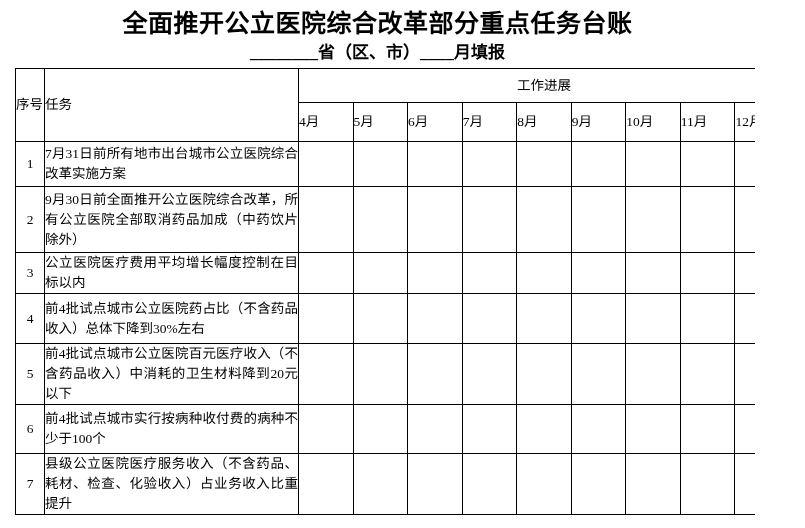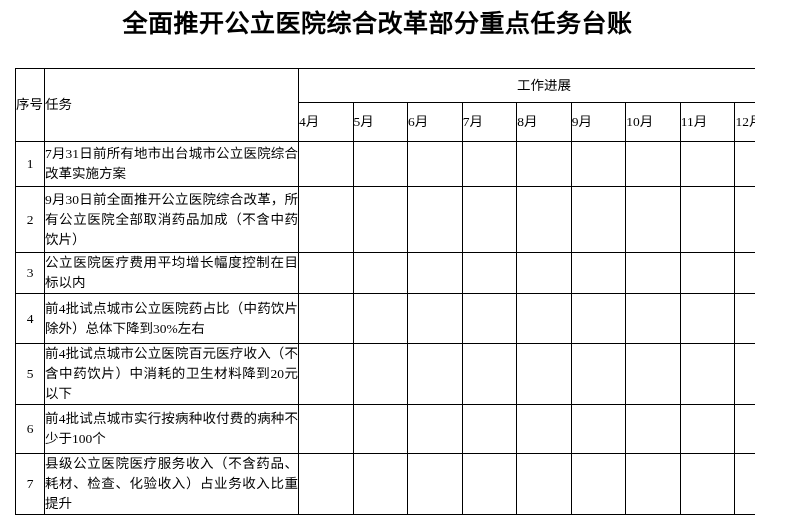--- a/index.html
+++ b/index.html
@@ -93,20 +93,21 @@
   tr.r4 { height: 60px; }
   tr.r5 { height: 49px; }
   tr.r6 { height: 61px; }
 </style>
 </head>
 <body>
 
 <div class="page">
 
   <h1 class="doc-title">全面推开公立医院综合改革部分重点任务台账</h1>
+  <div class="doc-subtitle">________省（区、市）____月填报</div>
 
   <table class="ledger">
     <colgroup>
       <col class="c-seq">
       <col class="c-task">
       <col>
         <col>
         <col>
         <col>
         <col>
@@ -141,21 +142,21 @@
         <td class="progress"></td>
         <td class="progress"></td>
         <td class="progress"></td>
         <td class="progress"></td>
         <td class="progress"></td>
         <td class="progress"></td>
         <td class="progress"></td>
       </tr>
       <tr class="r1">
         <td class="seq">2</td>
-        <td class="task">9月30日前全面推开公立医院综合改革，所有公立医院全部取消药品加成（不含中药饮片）</td>
+        <td class="task">9月30日前全面推开公立医院综合改革，所有公立医院全部取消药品加成（中药饮片除外）</td>
         <td class="progress"></td>
         <td class="progress"></td>
         <td class="progress"></td>
         <td class="progress"></td>
         <td class="progress"></td>
         <td class="progress"></td>
         <td class="progress"></td>
         <td class="progress"></td>
         <td class="progress"></td>
       </tr>
@@ -167,34 +168,34 @@
         <td class="progress"></td>
         <td class="progress"></td>
         <td class="progress"></td>
         <td class="progress"></td>
         <td class="progress"></td>
         <td class="progress"></td>
         <td class="progress"></td>
       </tr>
       <tr class="r3">
         <td class="seq">4</td>
-        <td class="task">前4批试点城市公立医院药占比（中药饮片除外）总体下降到30%左右</td>
+        <td class="task">前4批试点城市公立医院药占比（不含药品收入）总体下降到30%左右</td>
         <td class="progress"></td>
         <td class="progress"></td>
         <td class="progress"></td>
         <td class="progress"></td>
         <td class="progress"></td>
         <td class="progress"></td>
         <td class="progress"></td>
         <td class="progress"></td>
         <td class="progress"></td>
       </tr>
       <tr class="r4">
         <td class="seq">5</td>
-        <td class="task">前4批试点城市公立医院百元医疗收入（不含中药饮片）中消耗的卫生材料降到20元以下</td>
+        <td class="task">前4批试点城市公立医院百元医疗收入（不含药品收入）中消耗的卫生材料降到20元以下</td>
         <td class="progress"></td>
         <td class="progress"></td>
         <td class="progress"></td>
         <td class="progress"></td>
         <td class="progress"></td>
         <td class="progress"></td>
         <td class="progress"></td>
         <td class="progress"></td>
         <td class="progress"></td>
       </tr>

